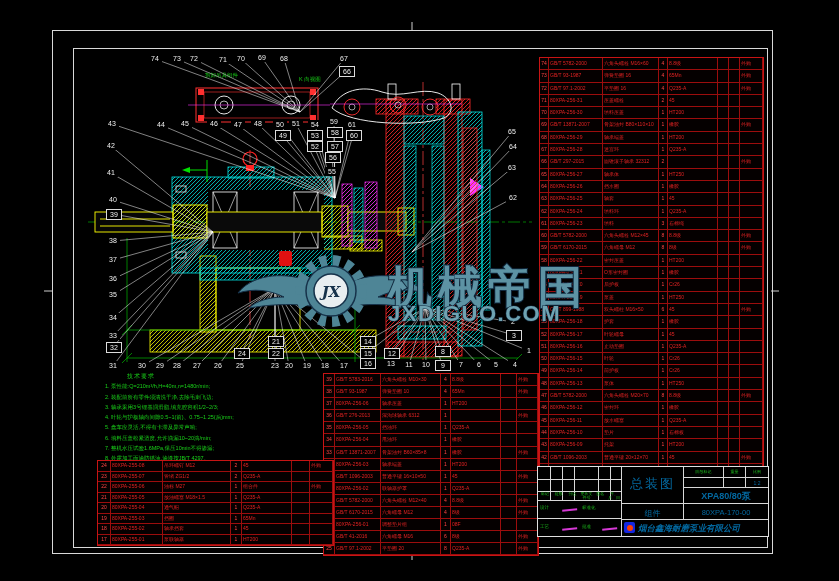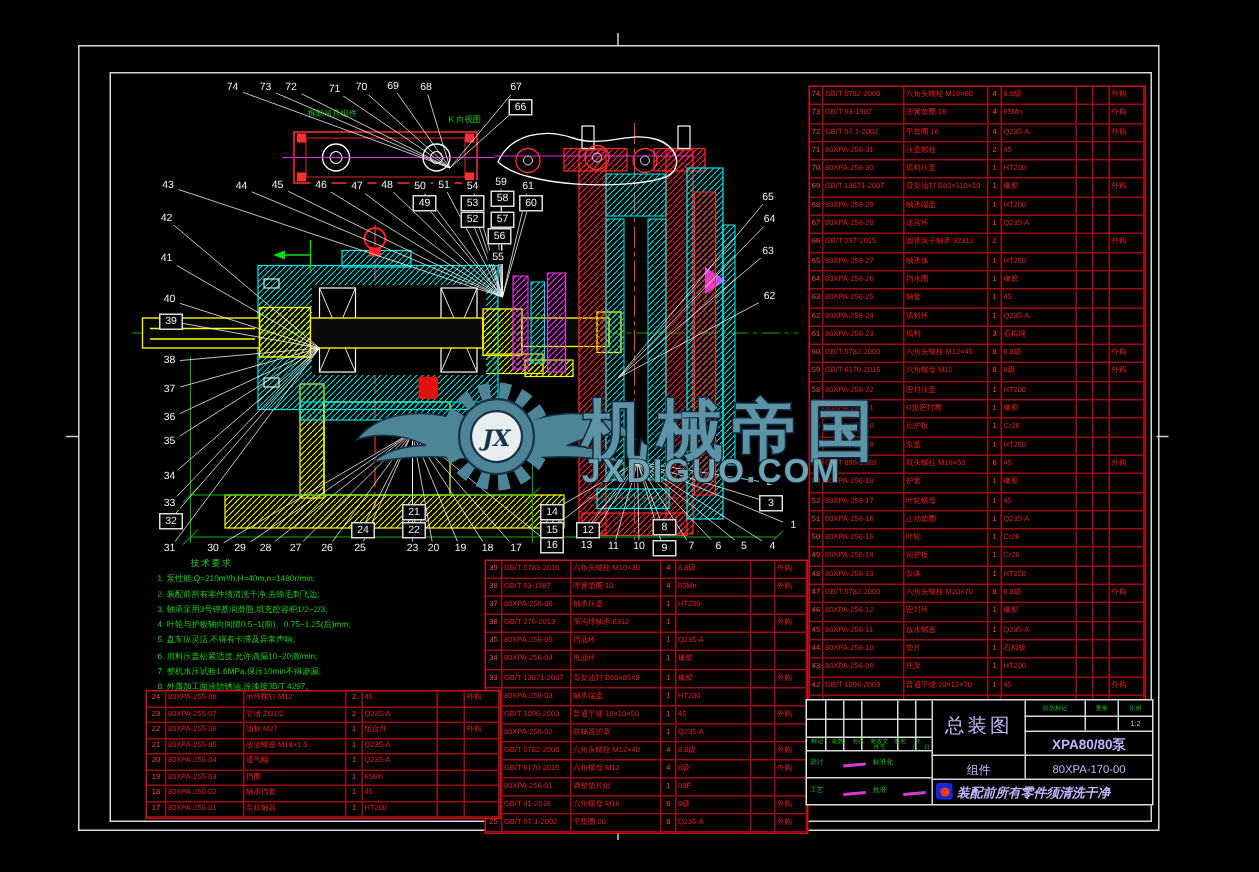--- a/index.html
+++ b/index.html
@@ -17,21 +17,21 @@
           font-size:5px;overflow:hidden;white-space:nowrap;padding-left:1px;}
   .bom .c.num{text-align:center;padding-left:0;color:#ff4444;}
   .bom .c.hd{font-size:6px;color:#ff5050;text-align:center;padding-left:0;}
   
   #notes{position:absolute;z-index:10;color:#19d219;font-size:5.5px;line-height:10.3px;}
   #notes .t{margin-left:22px;font-size:6px;letter-spacing:1px;}
   
   #tblock{position:absolute;z-index:12;border:1px solid #e0e0e0;background:#000;}
   .tb-line{position:absolute;background:#d8d8d8;}
   .g{color:#1dc21d;font-size:4.5px;line-height:1;}
-  .w{color:#c4b5fd;}
+  .w{color:#0369a1;}
   .squig{display:inline-block;width:15px;height:4px;border-bottom:2px solid #d63ad6;
          transform:rotate(-5deg);margin-left:2px;}
   .logo-sq{position:absolute;width:11px;height:11px;background:#1326e0;border-radius:2px;}
   .logo-sq::after{content:"";position:absolute;left:2.5px;top:2.5px;width:6px;height:6px;
          border-radius:50%;background:#ff3c00;}
   .glabel{position:absolute;z-index:9;color:#18cf18;font-size:5.5px;white-space:nowrap;}
   svg{position:absolute;left:0;top:0;}
   #cad{z-index:4;} #leaders{z-index:13;} #wmark{z-index:20;}
 </style>
 </head>
@@ -845,21 +845,21 @@
         <div class="abs g" style="left: 186px; top: 3px; width: 21px; text-align: center; font-size: 4px;">重量</div>
         <div class="abs g" style="left: 208px; top: 3px; width: 22px; text-align: center; font-size: 4px;">比例</div>
       </div>
     <div class="abs w" style="left:208px;top:13px;width:22px;text-align:center;font-size:5px;">1:2</div>
     <div class="abs w" style="left:146px;top:23px;width:84px;text-align:center;font-size:9px;font-weight:bold;">XPA80/80泵</div>
     <div class="tb-line" style="left:145px;top:36px;width:85px;height:1px;"></div>
     <div class="abs w" style="left:146px;top:41px;width:84px;text-align:center;font-size:7.5px;">80XPA-170-00</div>
 
     <div class="tb-line" style="left:83px;top:52px;width:147px;height:1px;"></div>
     <div class="logo-sq" style="left:86px;top:55px;"></div>
-    <div class="abs w" style="left:100px;top:56px;width:128px;font-size:8.5px;font-weight:bold;font-style:italic;white-space:nowrap;">装配前所有零件须清洗干净</div>
+    <div class="abs w" style="left:100px;top:56px;width:128px;font-size:8.5px;font-weight:bold;font-style:italic;white-space:nowrap;">烟台鑫海耐磨泵业有限公司</div>
   </div>
 
   <svg id="wmark" width="839" height="581">
     <g stroke="#16324a" stroke-width="1">
       <path d="M310,281 C278,270 250,277 238,293 C254,288 270,290 284,297 C270,297 256,301 249,308 C267,305 288,303 310,306 Z" fill="#4e8596"></path>
       <path d="M352,281 C384,270 412,277 424,293 C408,288 392,290 378,297 C392,297 406,301 413,308 C395,305 374,303 352,306 Z" fill="#4e8596"></path>
     </g>
     <g>
       <circle cx="331" cy="291" r="30" fill="none" stroke="#4e8596" stroke-width="12" stroke-dasharray="7 6"></circle>
       <circle cx="331" cy="291" r="25" fill="#4e8596" stroke="#16324a" stroke-width="1.5"></circle>

